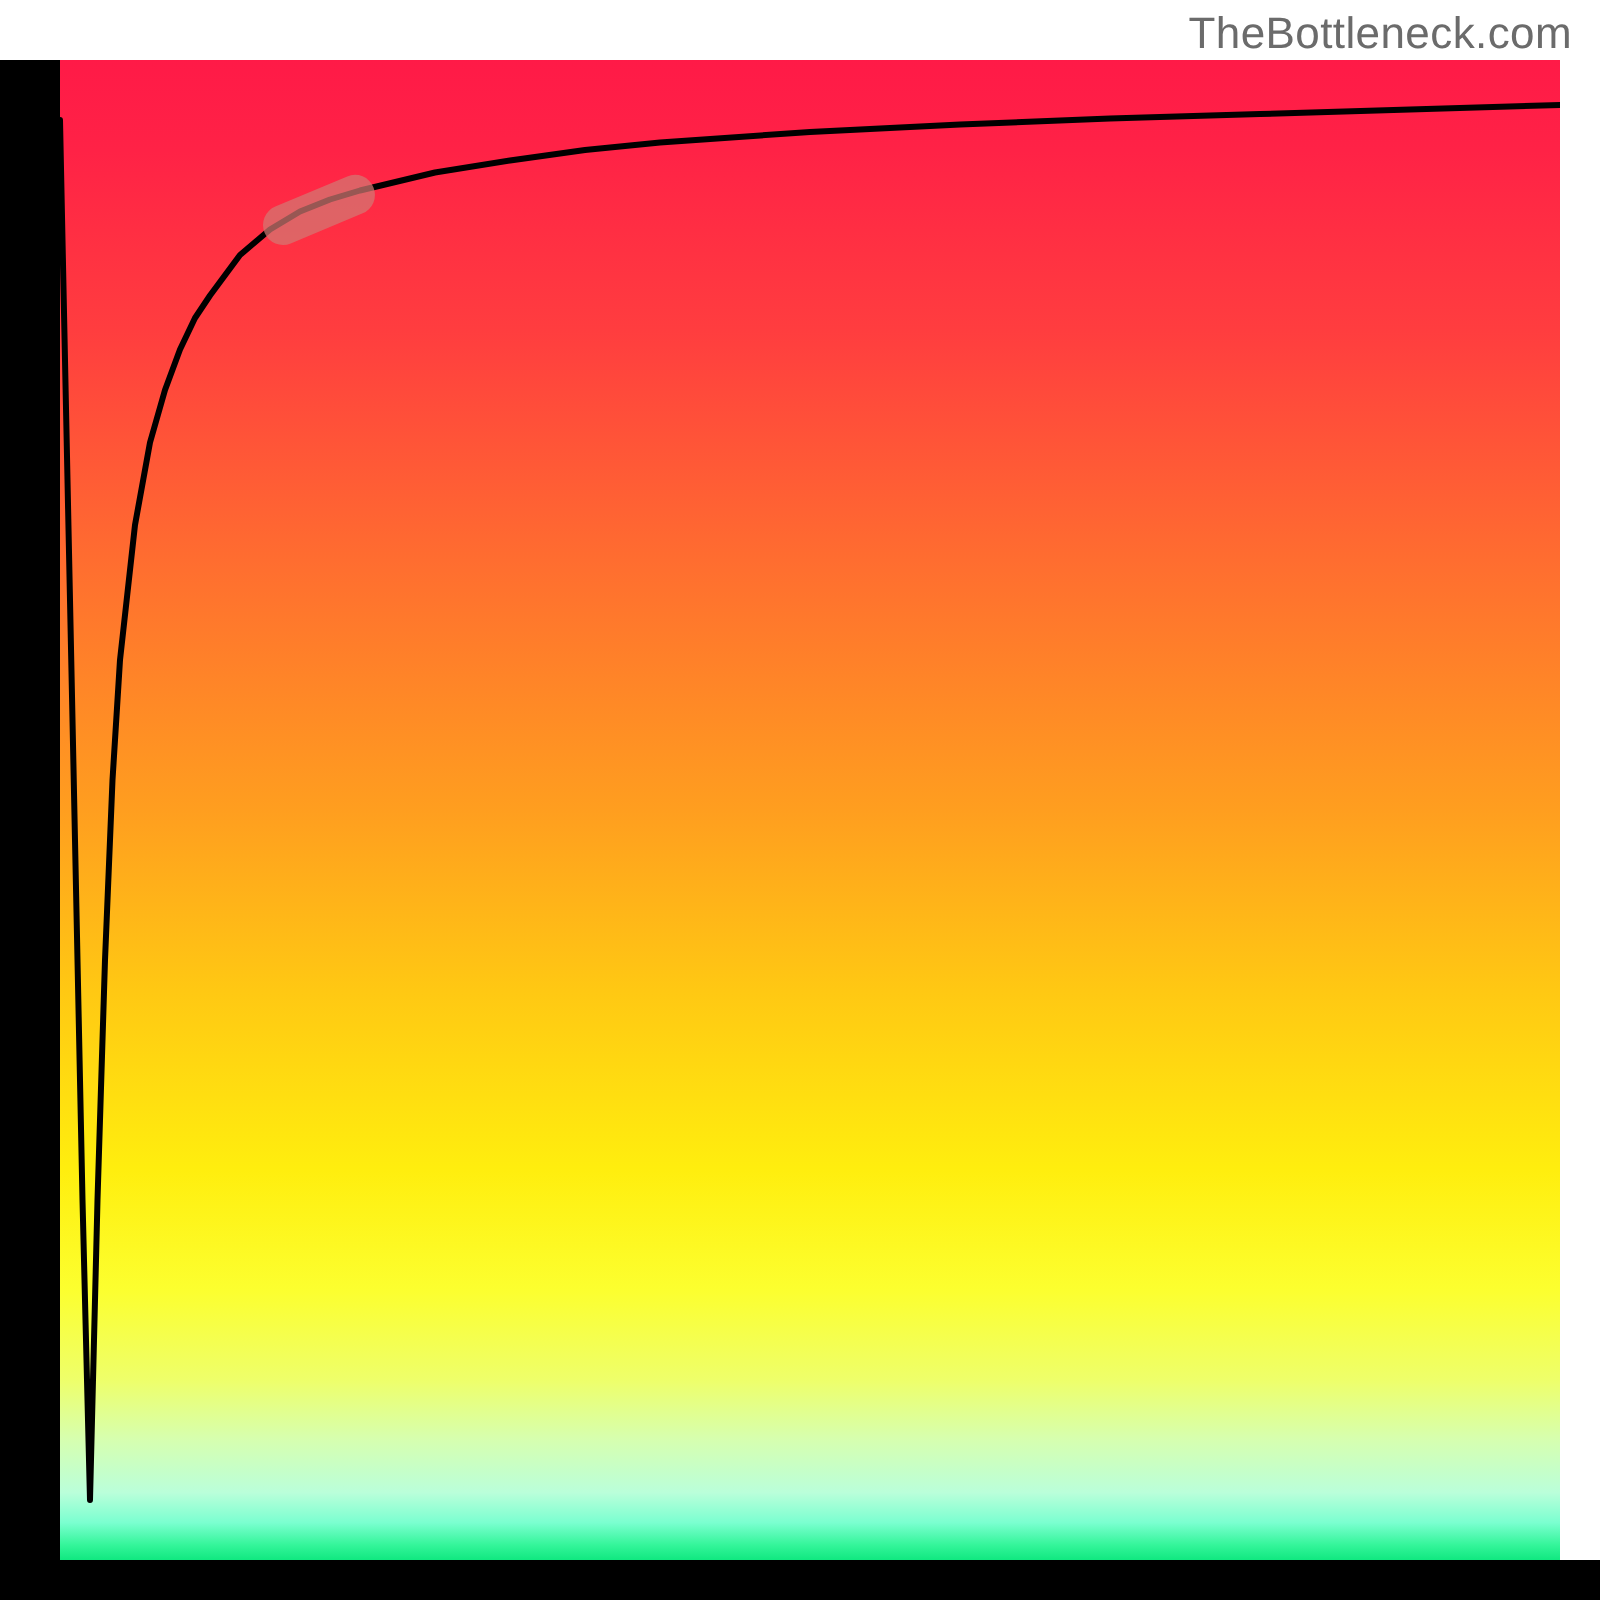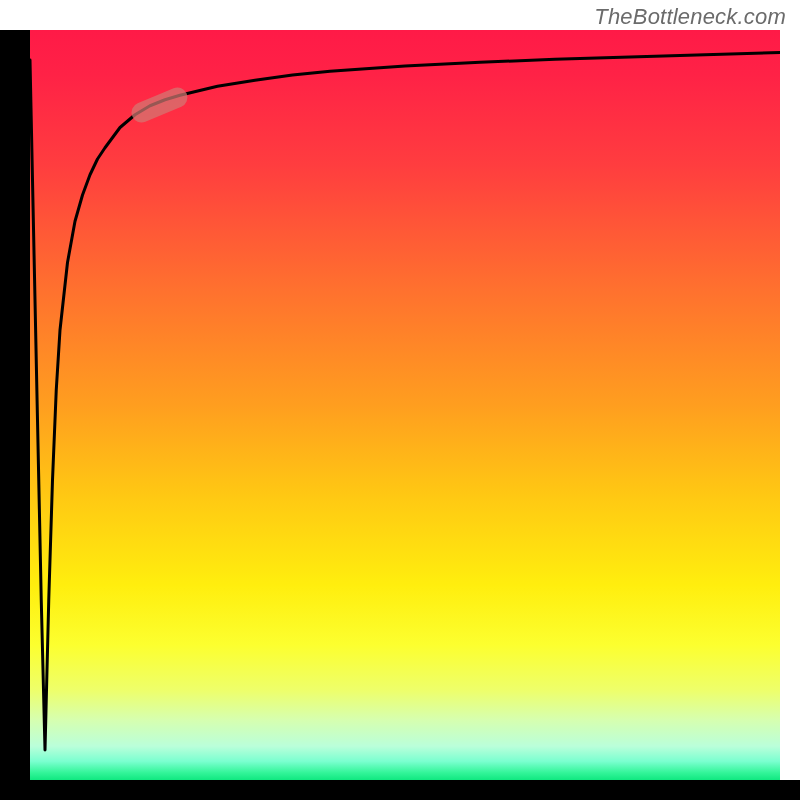--- a/index.html
+++ b/index.html
@@ -8,21 +8,20 @@
     width: 800px;
     height: 800px;
     background: #ffffff;
     font-family: Arial, Helvetica, sans-serif;
     overflow: hidden;
   }
   .stage {
     position: relative;
     width: 800px;
     height: 800px;
-    font-style: italic;
   }
   .watermark {
     position: absolute;
     top: 4px;
     right: 14px;
     font-size: 22px;
     color: #6b6b6b;
     font-weight: 400;
     letter-spacing: 0.2px;
     z-index: 10;

